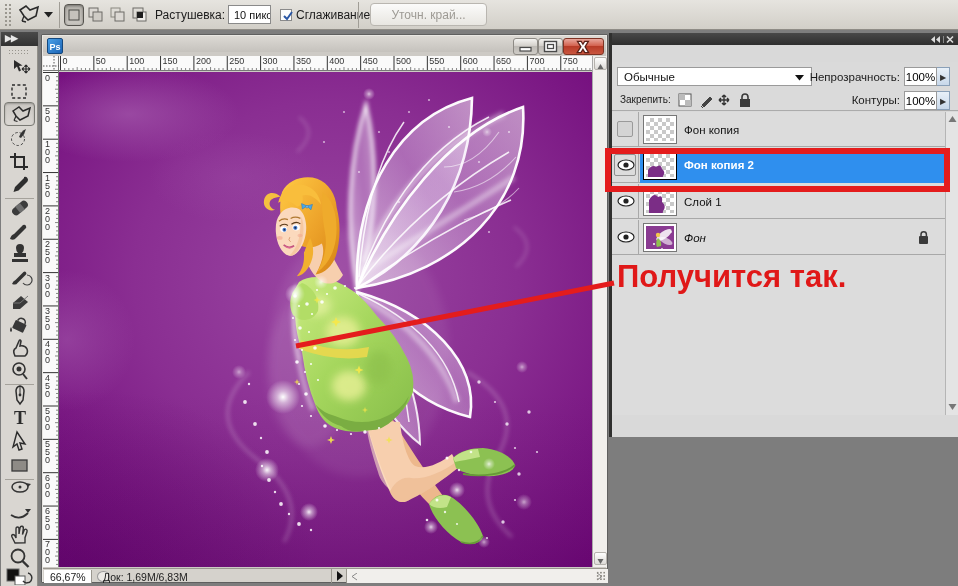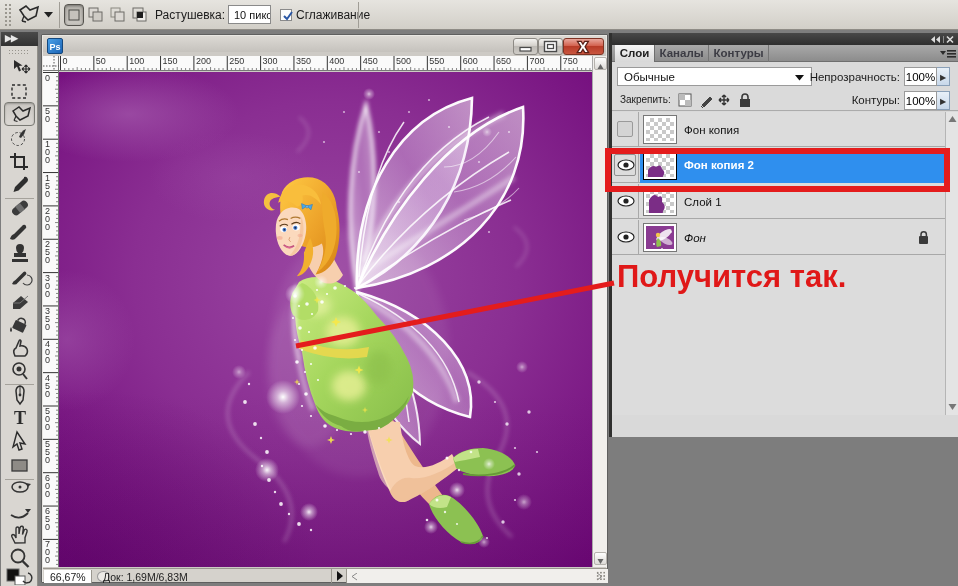--- a/index.html
+++ b/index.html
@@ -172,20 +172,21 @@
         <rect x="7" y="8" width="9" height="9" fill="#f0eeea" stroke="#6d6b66"></rect>
         <rect x="7" y="8" width="6" height="6" fill="#1e1e1e"></rect>
       </svg>
   </div>
   <div id="feath-label" class="abs">Растушевка:</div>
   <div id="feath-input" class="abs">10 пикс</div>
   <div id="smooth" class="abs"><span class="cb"><svg width="14" height="14">
           <path d="M3 7 l3 3 l5 -7" stroke="#2a57a5" stroke-width="2" fill="none"></path>
         </svg></span>Сглаживание</div>
   <div class="vsep abs" style="left:358px; top:2px; height:26px;"></div>
+  <div id="refine" class="abs">Уточн. край...</div>
 </div>
 
 <div id="toolbox" class="abs">
   <div id="tb-head" class="abs">▶▶</div>
   <div id="tb-grip" class="abs"></div>
   <div id="tools-holder">
       <div class="tsep abs" style="top: 166px;"></div>
       <div class="tsep abs" style="top: 352px;"></div>
       <div class="tsep abs" style="top: 447px;"></div>
       <div class="tool abs" style="top: 25px;"><svg width="26" height="23" viewBox="0 0 26 23">
@@ -983,31 +984,20 @@
 </div>
 
 <div id="panel" class="abs">
   <div id="pan-dark" class="abs">
     <svg class="abs" style="left:318px; top:2px;" width="26" height="9">
       <path d="M5 1 L1 4.5 L5 8 Z M10 1 L6 4.5 L10 8 Z" fill="#ddd"></path>
       <rect x="13" y="1" width="1" height="7" fill="#888"></rect>
       <path d="M17 1.5 l6 6 M23 1.5 l-6 6" stroke="#ddd" stroke-width="1.6"></path>
     </svg>
   </div>
-  <div id="tabsbar" class="abs">
-    <div class="tab active abs" style="left:3px; width:40px;">Слои</div>
-    <div class="tab dim abs" style="left:43px; width:54px;">Каналы</div>
-    <div class="tab dim abs" style="left:97px; width:60px;">Контуры</div>
-    <svg class="abs" style="left:328px; top:5px;" width="16" height="9">
-      <path d="M0 1 h6 l-3 4 Z" fill="#2c2c2c"></path>
-      <rect x="7" y="0" width="9" height="1.6" fill="#2c2c2c"></rect>
-        <rect x="7" y="3" width="9" height="1.6" fill="#2c2c2c"></rect>
-        <rect x="7" y="6" width="9" height="1.6" fill="#2c2c2c"></rect>
-    </svg>
-  </div>
   <div id="blendrow" class="abs">
     <div id="blendbox" class="abs">Обычные
       <svg class="abs" style="right:6px; top:7px;" width="10" height="6">
           <path d="M0 0 h9 l-4.5 5.5 Z" fill="#111"></path>
         </svg>
     </div>
     <div id="oplabel" class="abs">Непрозрачность:</div>
     <div class="numfield abs" style="left:292px;">100%</div>
     <div class="spin abs" style="left:325px;">▶</div>
   </div>

